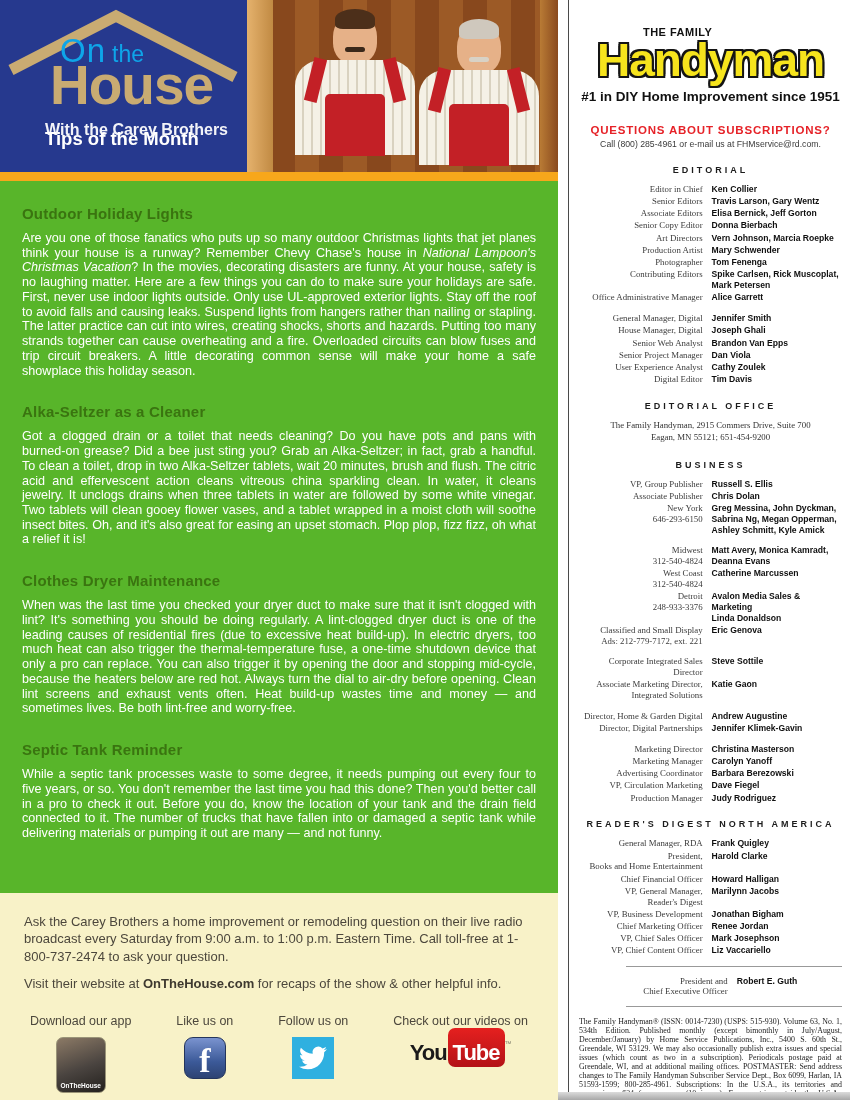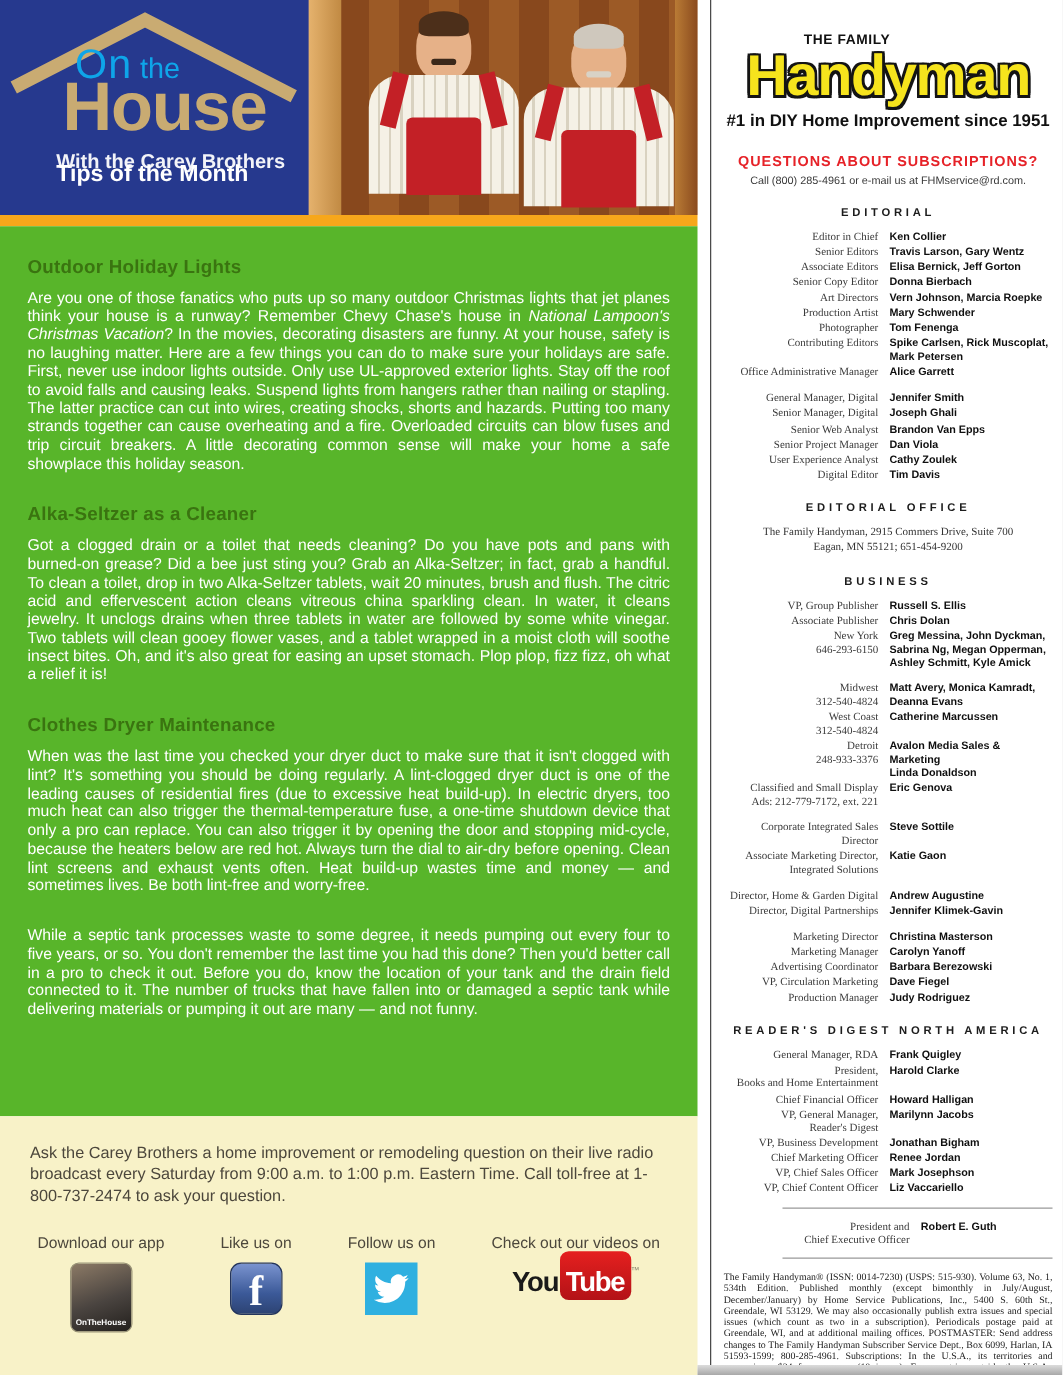--- a/index.html
+++ b/index.html
@@ -136,26 +136,28 @@
     <h3 class="atitle">Alka-Seltzer as a Cleaner</h3>
     <p class="abody"><span>Got a clogged drain or a toilet that needs cleaning? Do you have pots and pans with burned-on grease? Did a bee just sting you? Grab an Alka-Seltzer; in fact, grab a handful. To clean a toilet, drop in two Alka-Seltzer tablets, wait 20 minutes, brush and flush. The citric acid and effervescent action cleans vitreous china sparkling clean. In water, it cleans jewelry. It unclogs drains when three tablets in water are followed by some white vinegar. Two tablets will clean gooey flower vases, and a tablet wrapped in a moist cloth will soothe insect bites. Oh, and it's also great for easing an upset stomach. Plop plop, fizz fizz, oh what a relief it is!</span><em></em><span></span></p>
   </section>
 
   <section class="article">
     <h3 class="atitle">Clothes Dryer Maintenance</h3>
     <p class="abody"><span>When was the last time you checked your dryer duct to make sure that it isn't clogged with lint? It's something you should be doing regularly. A lint-clogged dryer duct is one of the leading causes of residential fires (due to excessive heat build-up). In electric dryers, too much heat can also trigger the thermal-temperature fuse, a one-time shutdown device that only a pro can replace. You can also trigger it by opening the door and stopping mid-cycle, because the heaters below are red hot. Always turn the dial to air-dry before opening. Clean lint screens and exhaust vents often. Heat build-up wastes time and money — and sometimes lives. Be both lint-free and worry-free.</span><em></em><span></span></p>
   </section>
 
   <section class="article">
+    <h3 class="atitle">Septic Tank Reminder</h3>
     <p class="abody"><span>While a septic tank processes waste to some degree, it needs pumping out every four to five years, or so. You don't remember the last time you had this done? Then you'd better call in a pro to check it out. Before you do, know the location of your tank and the drain field connected to it. The number of trucks that have fallen into or damaged a septic tank while delivering materials or pumping it out are many — and not funny.</span><em></em><span></span></p>
   </section>
 </div>
 
     <div class="cream-panel">
       <p class="cpara">Ask the Carey Brothers a home improvement or remodeling question on their live radio broadcast every Saturday from 9:00 a.m. to 1:00 p.m. Eastern Time. Call toll-free at 1-800-737-2474 to ask your question.</p>
+      <p class="cpara"><span>Visit their website at </span><b>OnTheHouse.com</b><span> for recaps of the show &amp; other helpful info.</span></p>
       <div class="social-row">
         <div class="soc">
           <div class="soc-label">Download our app</div>
           <div class="app-icon">
               <div class="app-cap">OnTheHouse</div>
             </div>
         </div>
         <div class="soc">
           <div class="soc-label">Like us on</div>
           <div class="fb-icon">f</div>
@@ -234,21 +236,21 @@
     <div class="nm">Alice Garrett</div>
   </div>
 </div>
     <div class="grp">
   <div class="srow">
     <div class="role">General Manager, Digital</div>
     <div class="nm">Jennifer Smith</div>
   </div>
 
   <div class="srow">
-    <div class="role">Senior Manager, Digital</div>
+    <div class="role">House Manager, Digital</div>
     <div class="nm">Joseph Ghali</div>
   </div>
 
   <div class="srow">
     <div class="role">Senior Web Analyst</div>
     <div class="nm">Brandon Van Epps</div>
   </div>
 
   <div class="srow">
     <div class="role">Senior Project Manager</div>

